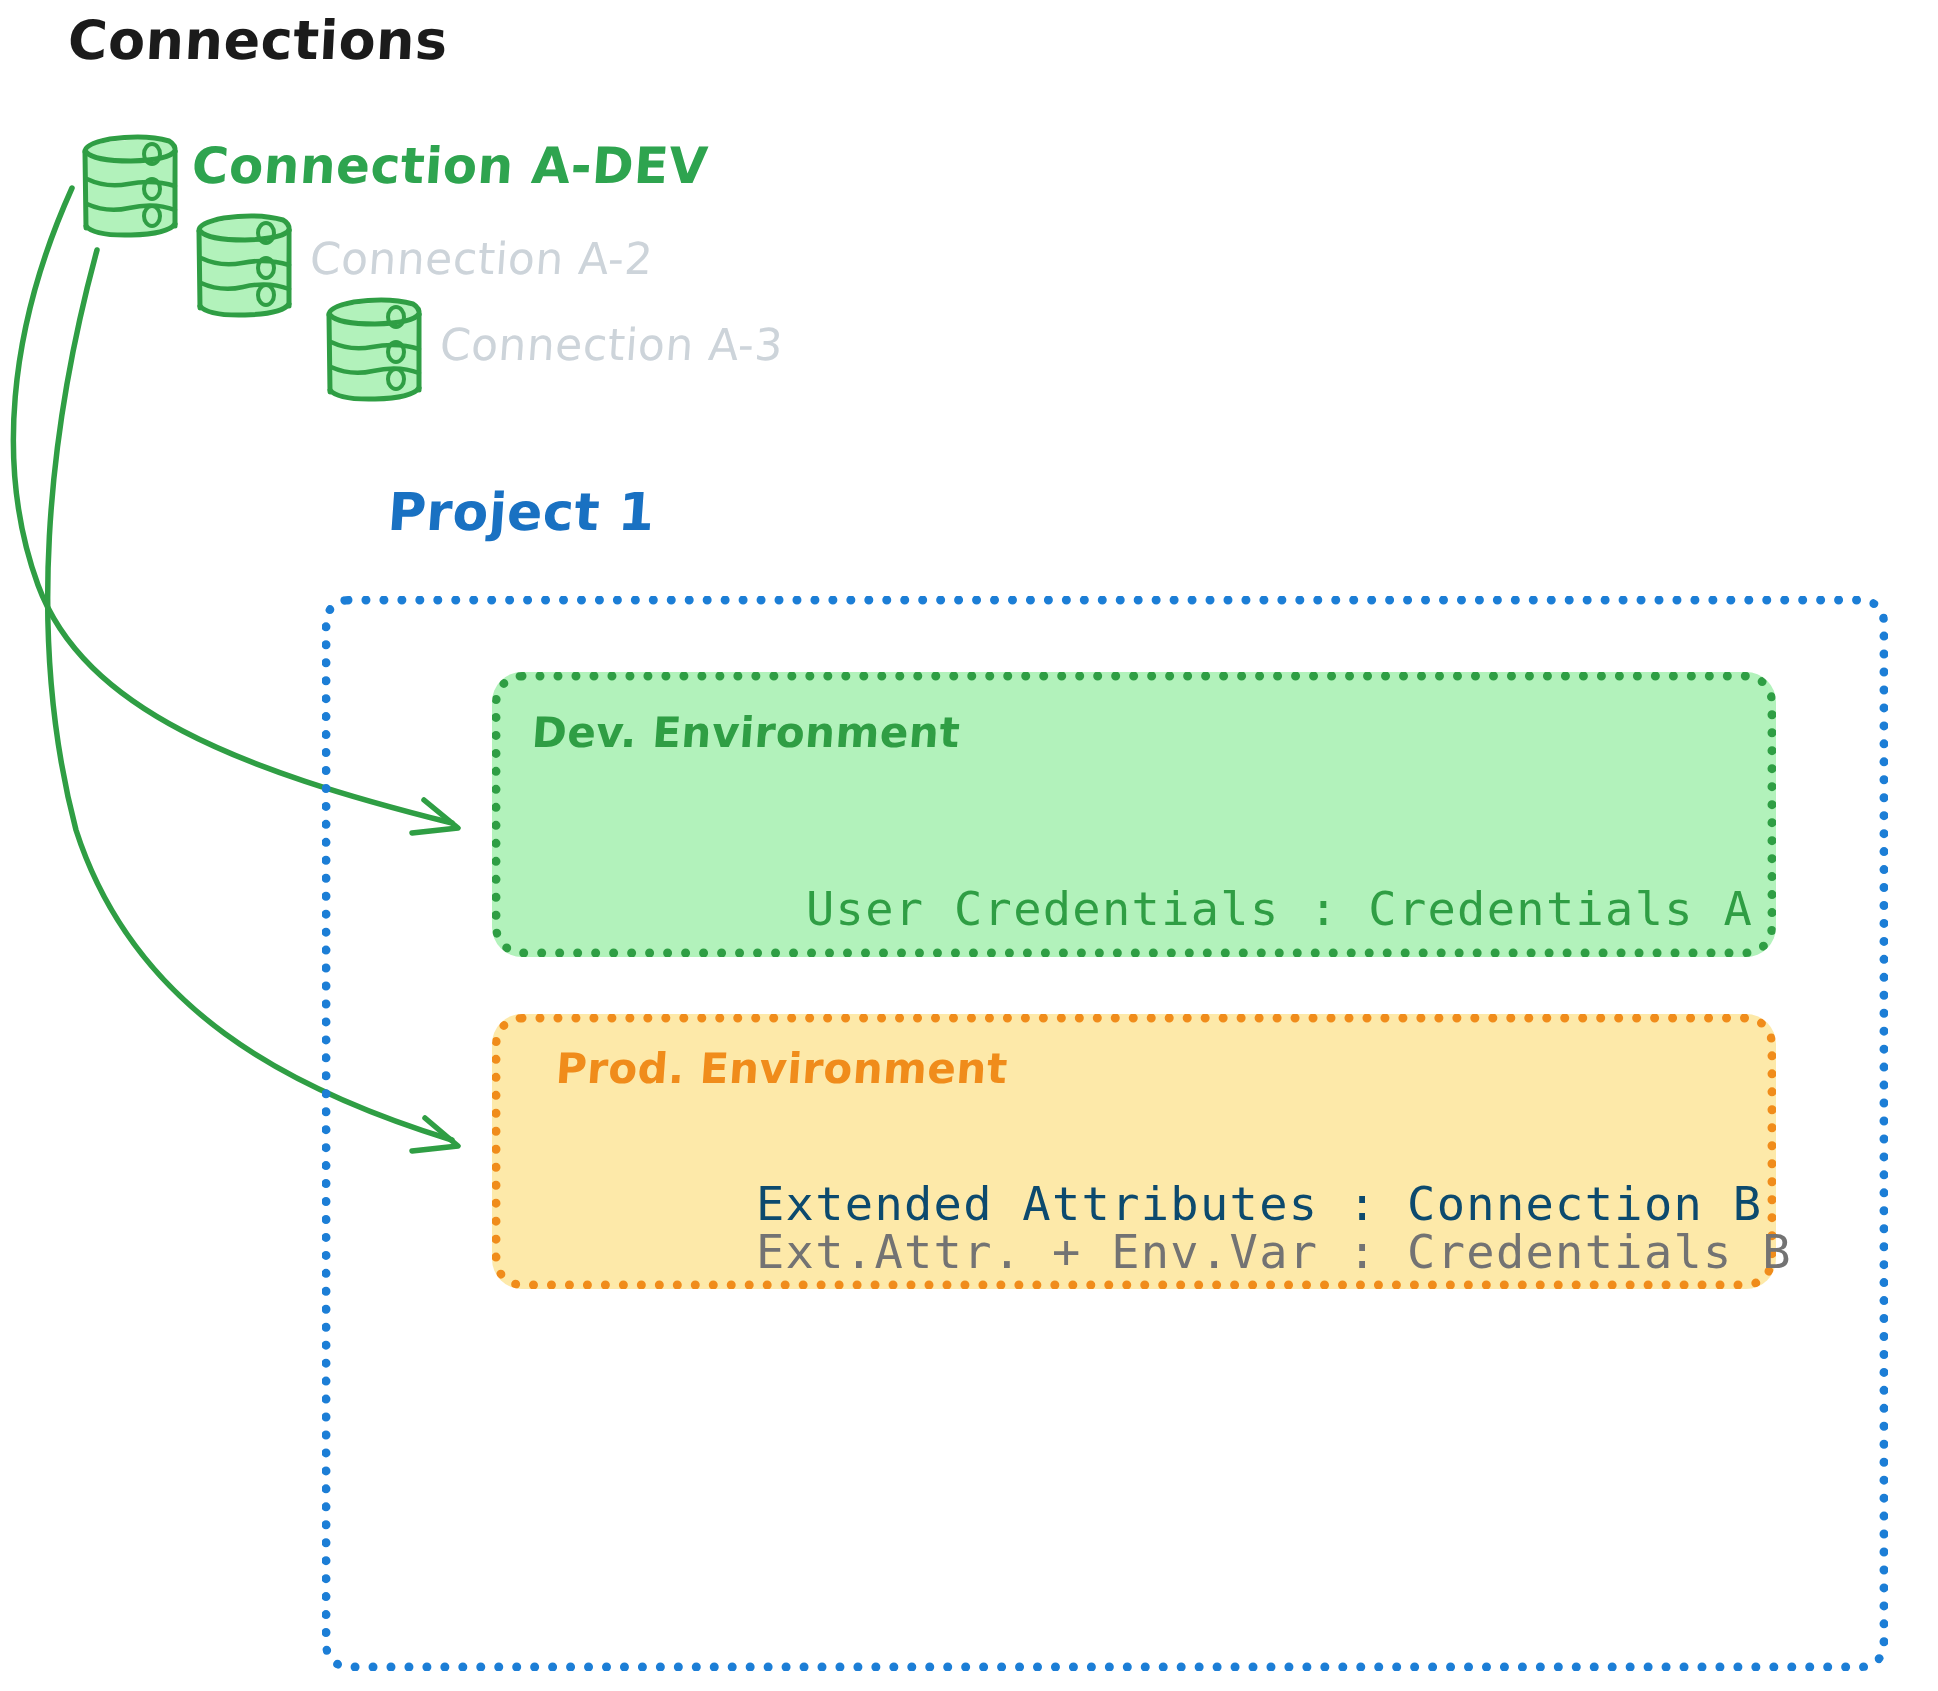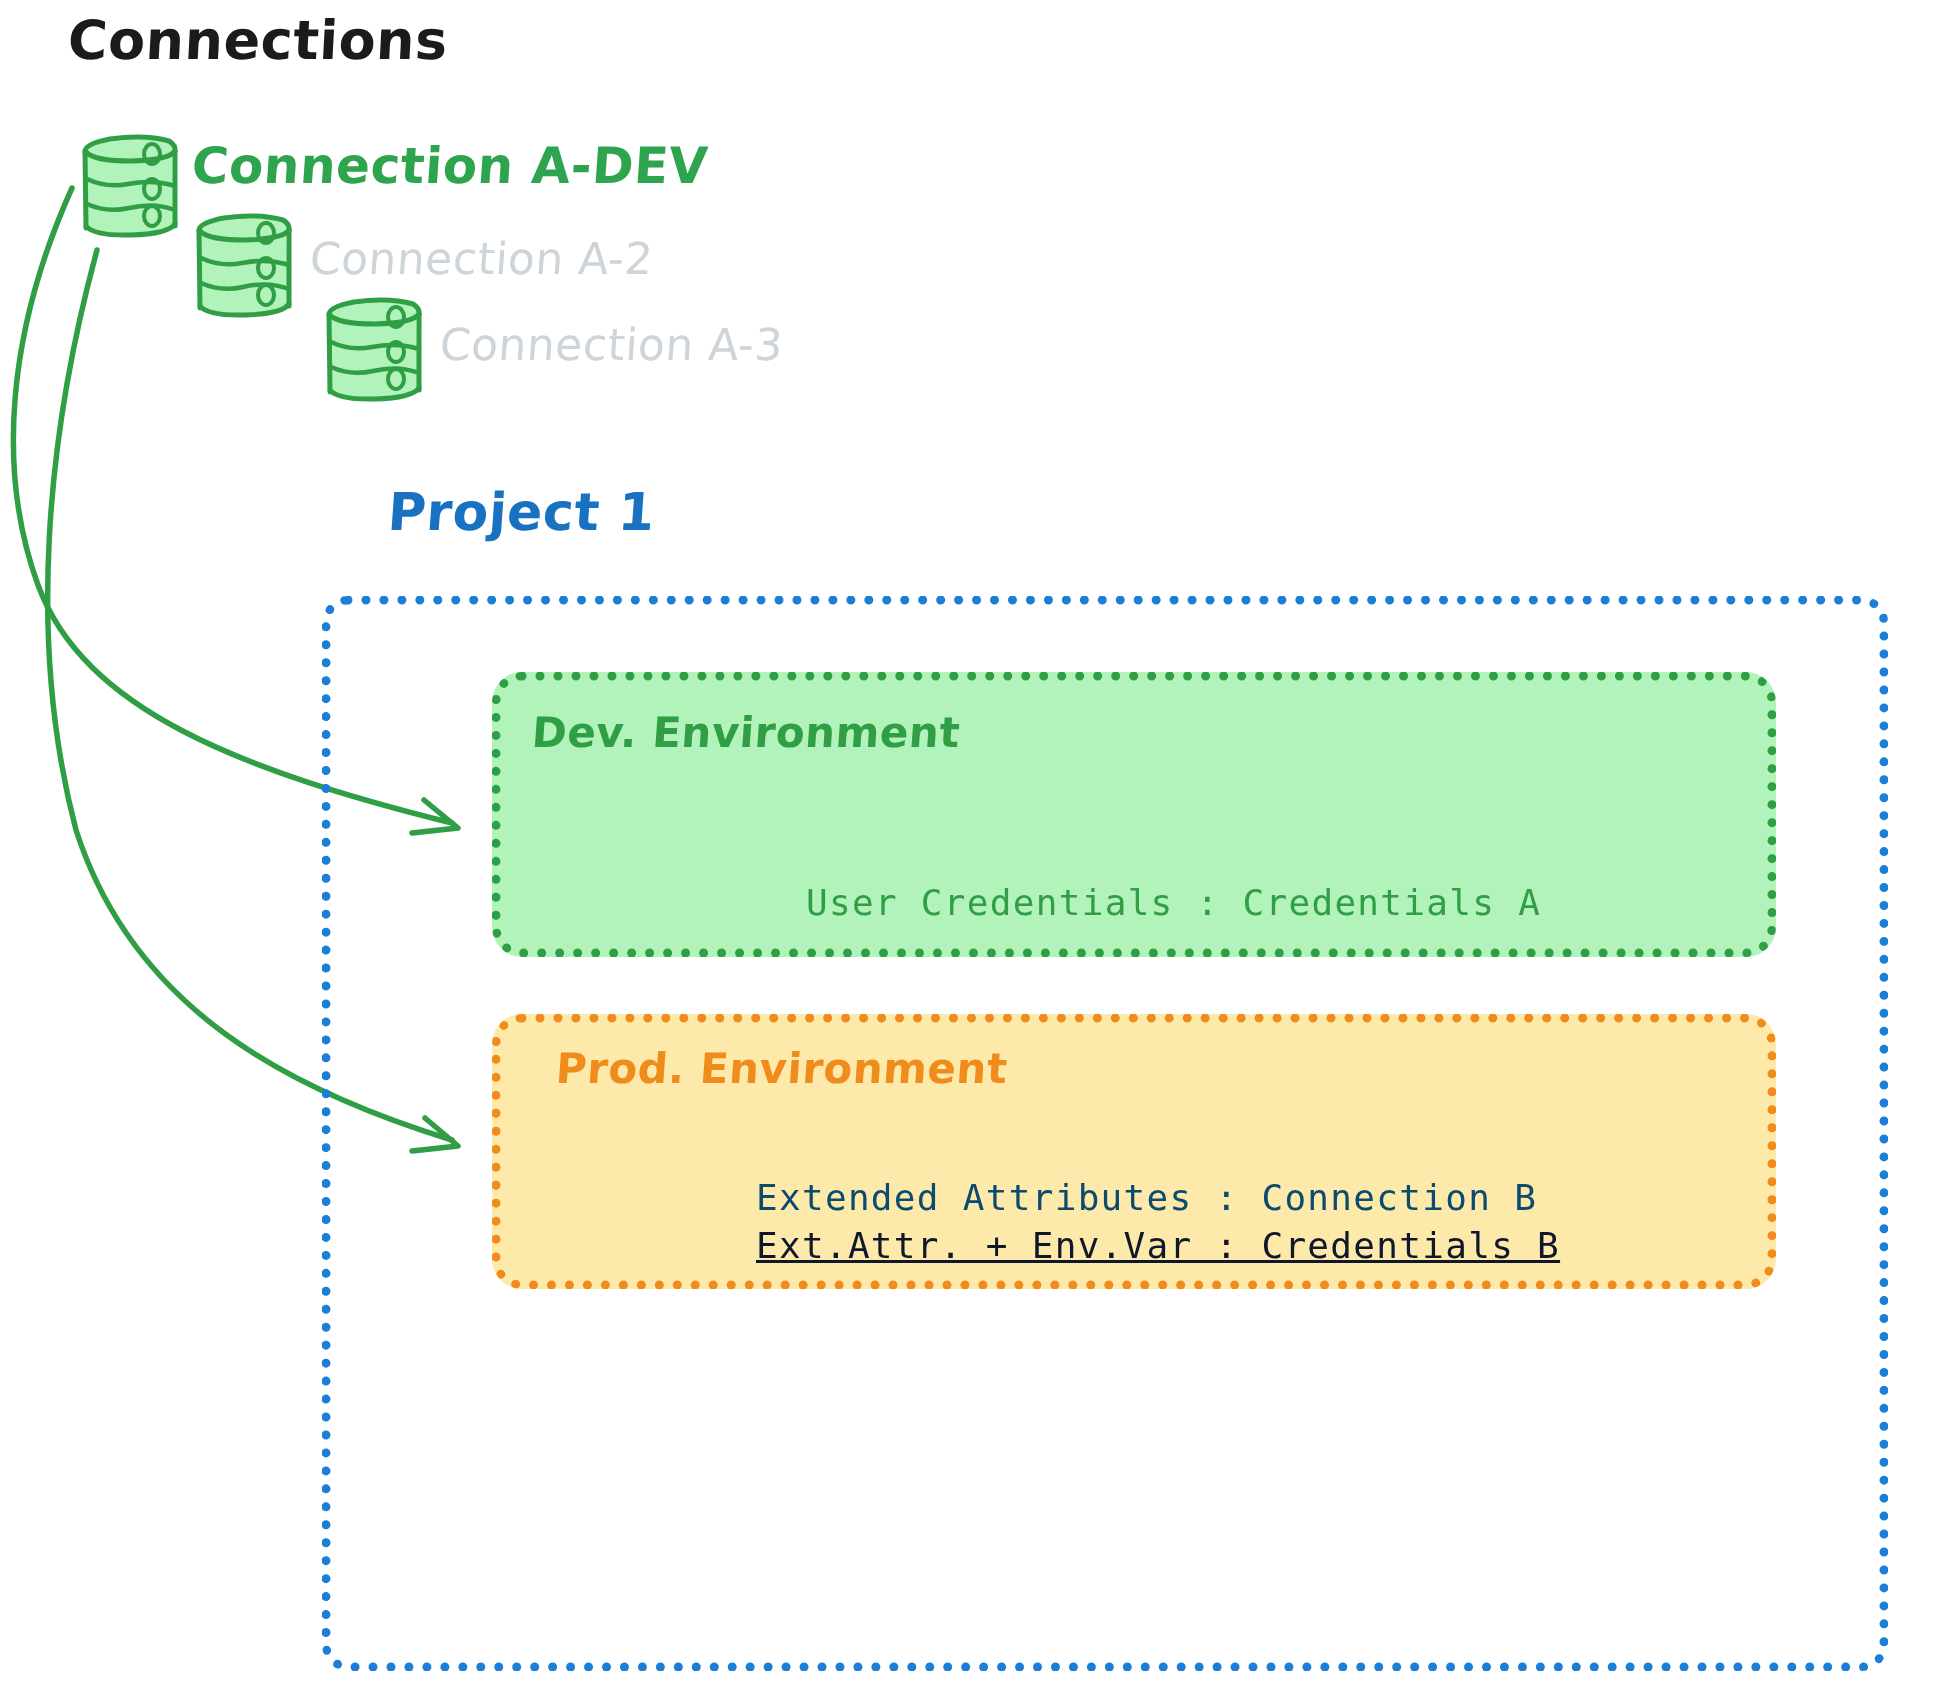--- a/index.html
+++ b/index.html
@@ -98,39 +98,38 @@
     font-family: "DejaVu Sans", sans-serif;
     font-size: 42px;
     font-weight: 600;
     color: #f08c1b;
     letter-spacing: 0.5px;
     transform: skewX(-4deg);
   }
   
   .mono-line {
     font-family: "DejaVu Sans Mono", monospace;
-    font-size: 36px;
+    font-size: 47px;
     font-weight: 500;
     letter-spacing: 1.3px;
   }
   #dev-cred-line {
     left: 806px;
     top: 885px;
     color: #2f9e44;
   }
   #prod-cred-line-1 {
     left: 756px;
     top: 1180px;
     color: #0c4a6e;
   }
   #prod-cred-line-2 {
     left: 756px;
     top: 1228px;
-    color: #0f172a;
-    text-decoration: underline;
+    color: #737373;
   }
   
   .box {
     position: absolute;
     box-sizing: border-box;
   }
   #project-box {
     left: 322px;
     top: 596px;
     width: 1566px;

